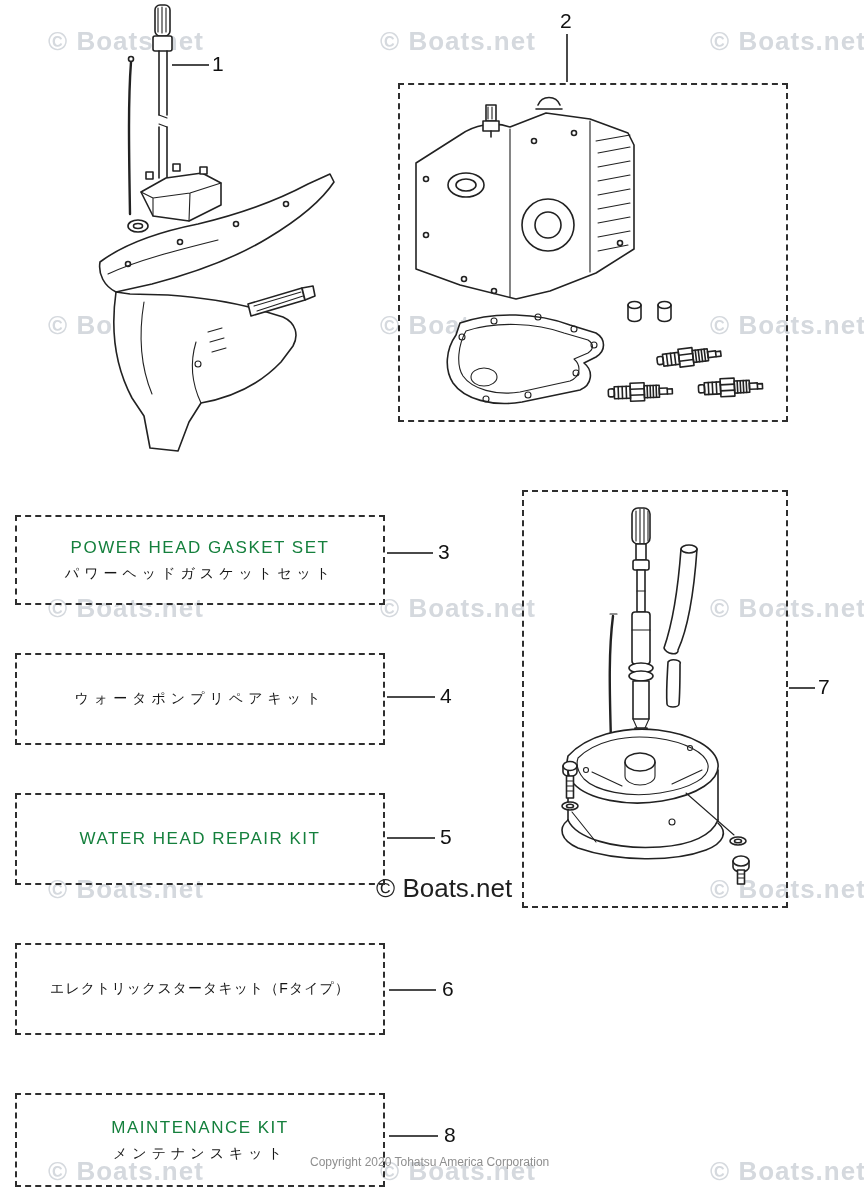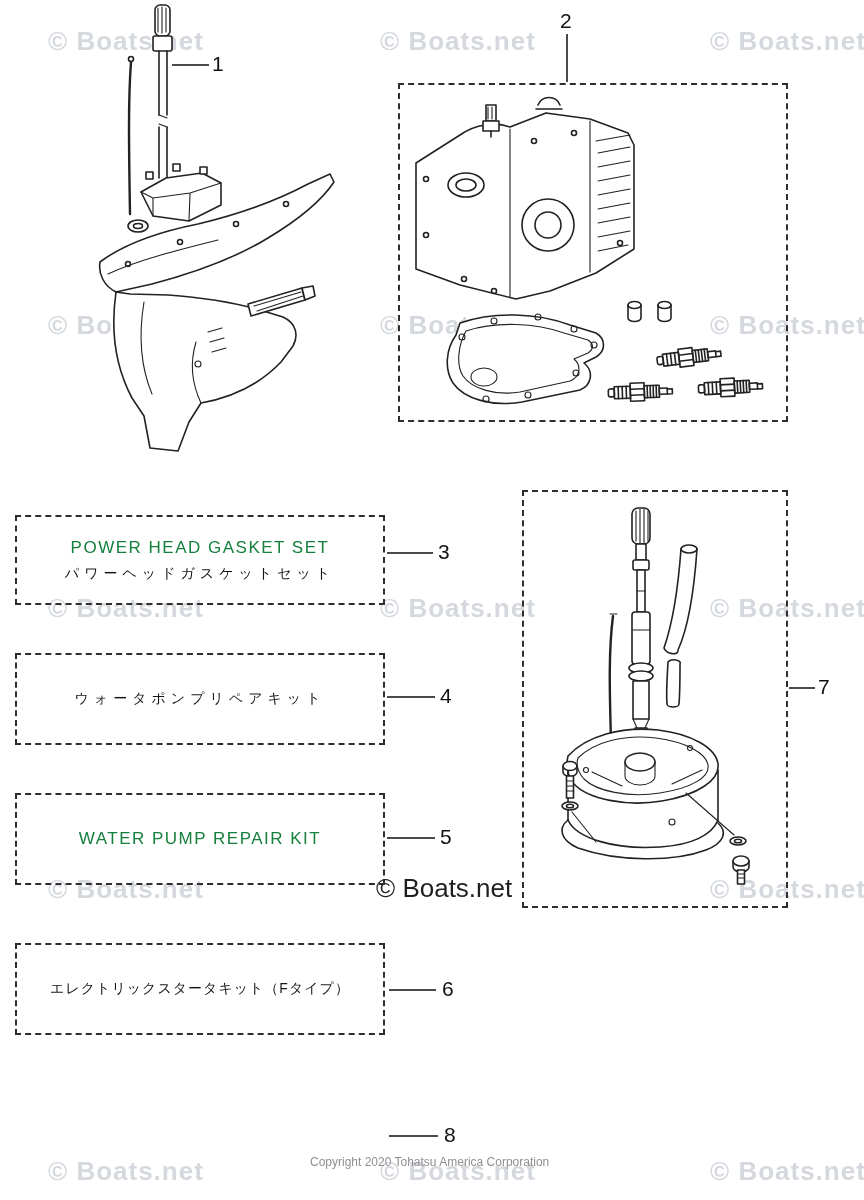--- a/index.html
+++ b/index.html
@@ -180,31 +180,35 @@
   <div class="leader-h" style="left:387px;top:552px;width:46px"></div>
   <span class="callout" style="left:438px;top:541px">3</span>
 
   <div class="kit-box" style="left:15px;top:653px;width:370px;height:92px">
     <span class="kit-jp">ウォータポンプリペアキット</span>
   </div>
   <div class="leader-h" style="left:387px;top:696px;width:48px"></div>
   <span class="callout" style="left:440px;top:685px">4</span>
 
   <div class="kit-box" style="left:15px;top:793px;width:370px;height:92px">
-    <span class="kit-en">WATER PUMP REPAIR KIT</span>
+    <span class="kit-en">WATER HEAD REPAIR KIT</span>
   </div>
   <div class="leader-h" style="left:387px;top:837px;width:48px"></div>
   <span class="callout" style="left:440px;top:826px">5</span>
 
   <div class="kit-box" style="left:15px;top:943px;width:370px;height:92px">
     <span class="kit-jp tight">エレクトリックスタータキット（Fタイプ）</span>
   </div>
   <div class="leader-h" style="left:389px;top:989px;width:47px"></div>
   <span class="callout" style="left:442px;top:978px">6</span>
 
+  <div class="kit-box" style="left:15px;top:1093px;width:370px;height:94px">
+    <span class="kit-en">MAINTENANCE KIT</span>
+    <span class="kit-jp">メンテナンスキット</span>
+  </div>
   <div class="leader-h" style="left:389px;top:1135px;width:49px"></div>
   <span class="callout" style="left:444px;top:1124px">8</span>
 
   <div class="dashed-box" style="left:522px;top:490px;width:266px;height:418px"></div>
   <div class="leader-h" style="left:789px;top:687px;width:26px"></div>
   <span class="callout" style="left:818px;top:676px">7</span>
 
   <svg style="left:522px;top:490px" width="266" height="418" viewBox="0 0 266 418">
     <g class="art">
       <g>

